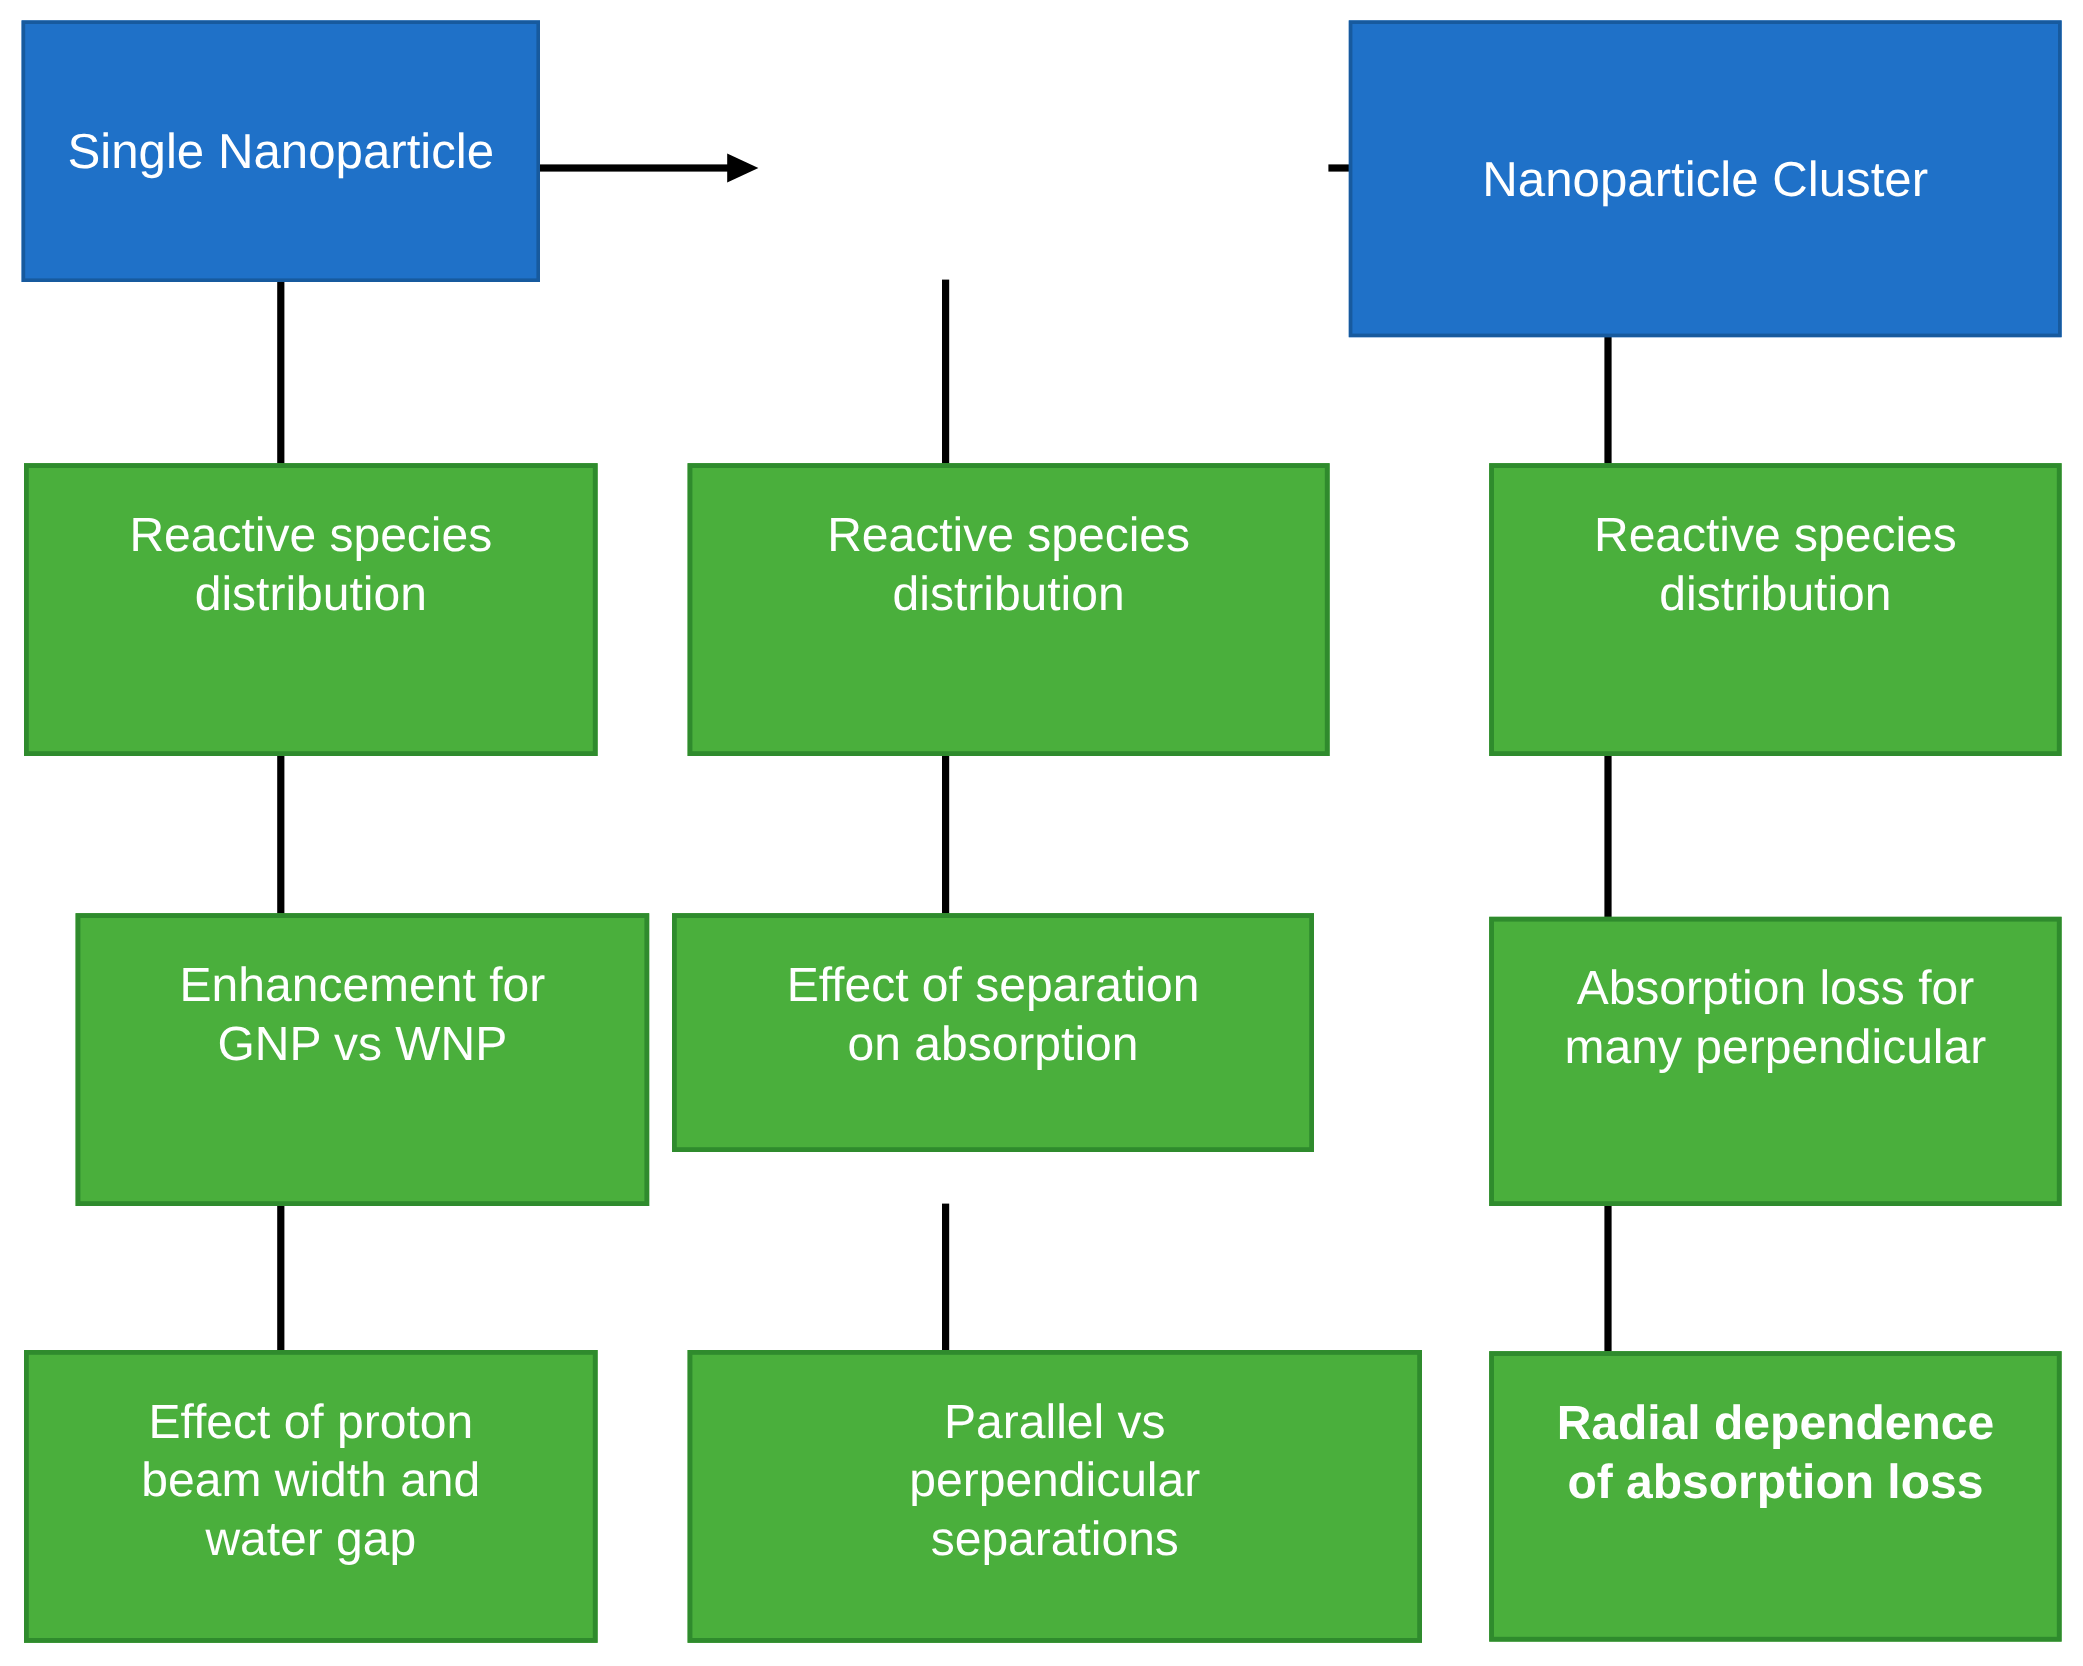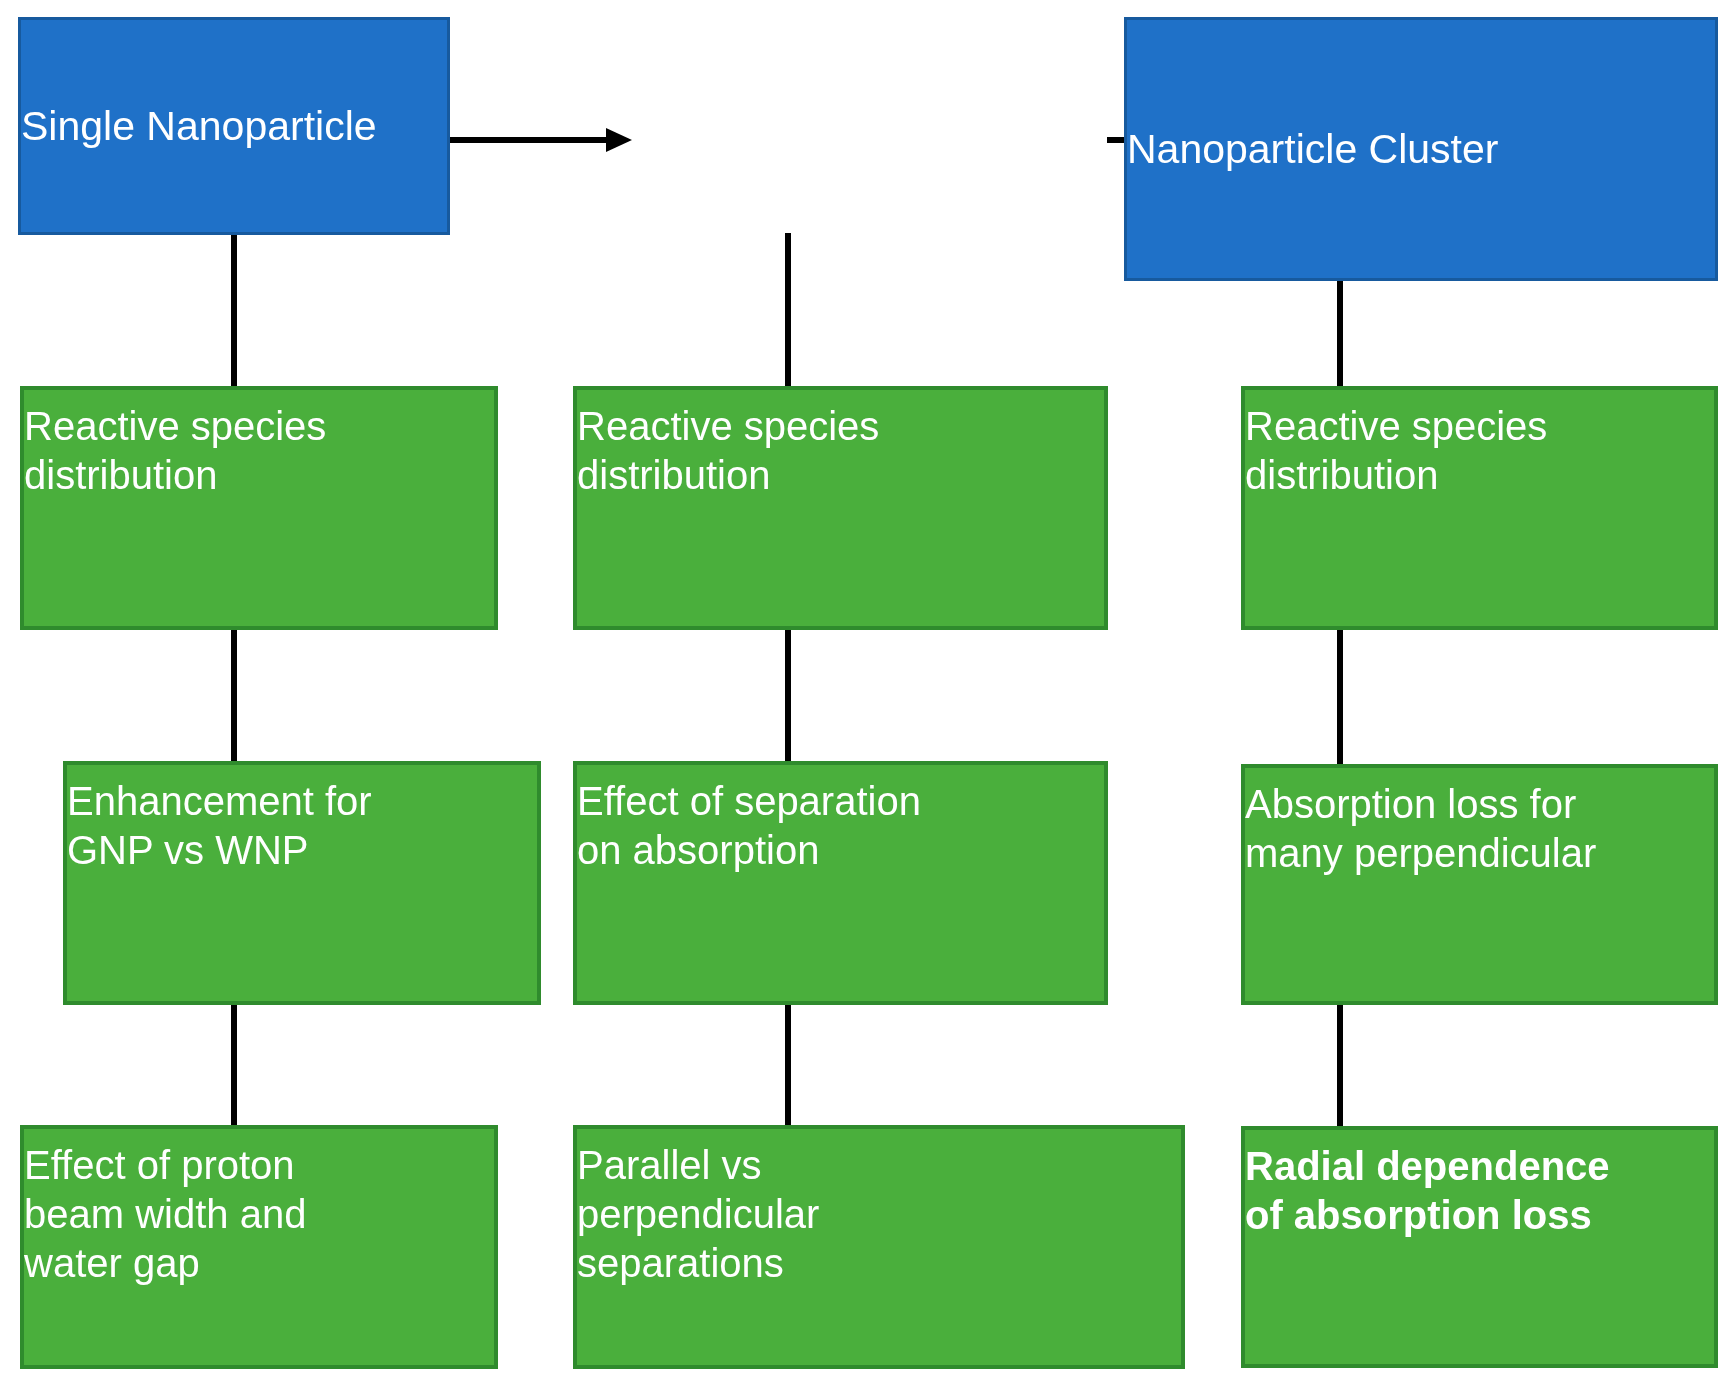--- a/index.html
+++ b/index.html
@@ -16,21 +16,21 @@
     height: 1388px;
     background: #ffffff;
     overflow: hidden;
   }
 
   .node {
     position: absolute;
     box-sizing: border-box;
     display: flex;
     justify-content: center;
-    text-align: left;
+    text-align: center;
     color: #ffffff;
     line-height: 1.22;
     white-space: pre-line;
     z-index: 3;
   }
 
   .node.blue {
     background: #1f71c8;
     border: 3px solid #175a9e;
     align-items: center;
@@ -40,21 +40,21 @@
   .node.green {
     background: #4aaf3c;
     border: 4px solid #2f8b2d;
     align-items: flex-start;
     font-size: 40px;
   }
 
   .node.green .node-label {
     display: block;
     width: 100%;
-    padding-top: 12px;
+    padding-top: 32px;
   }
 
   .node.blue .node-label {
     display: block;
     width: 100%;
   }
 
   
   .vline {
     position: absolute;
@@ -131,21 +131,21 @@
 beam width and
 water gap</span>
   </div>
 
 
   <div class="node green" style="left:573px; top:386px; width:535px; height:244px;">
     <span class="node-label">Reactive species
 distribution</span>
   </div>
 
-  <div class="node green" style="left:573px; top:761px; width:535px; height:244px;">
+  <div class="node green" style="left:560px; top:761px; width:535px; height:199px;">
     <span class="node-label">Effect of separation
 on absorption</span>
   </div>
 
   <div class="node green" style="left:573px; top:1125px; width:612px; height:244px;">
     <span class="node-label">Parallel vs
 perpendicular
 separations</span>
   </div>
 

